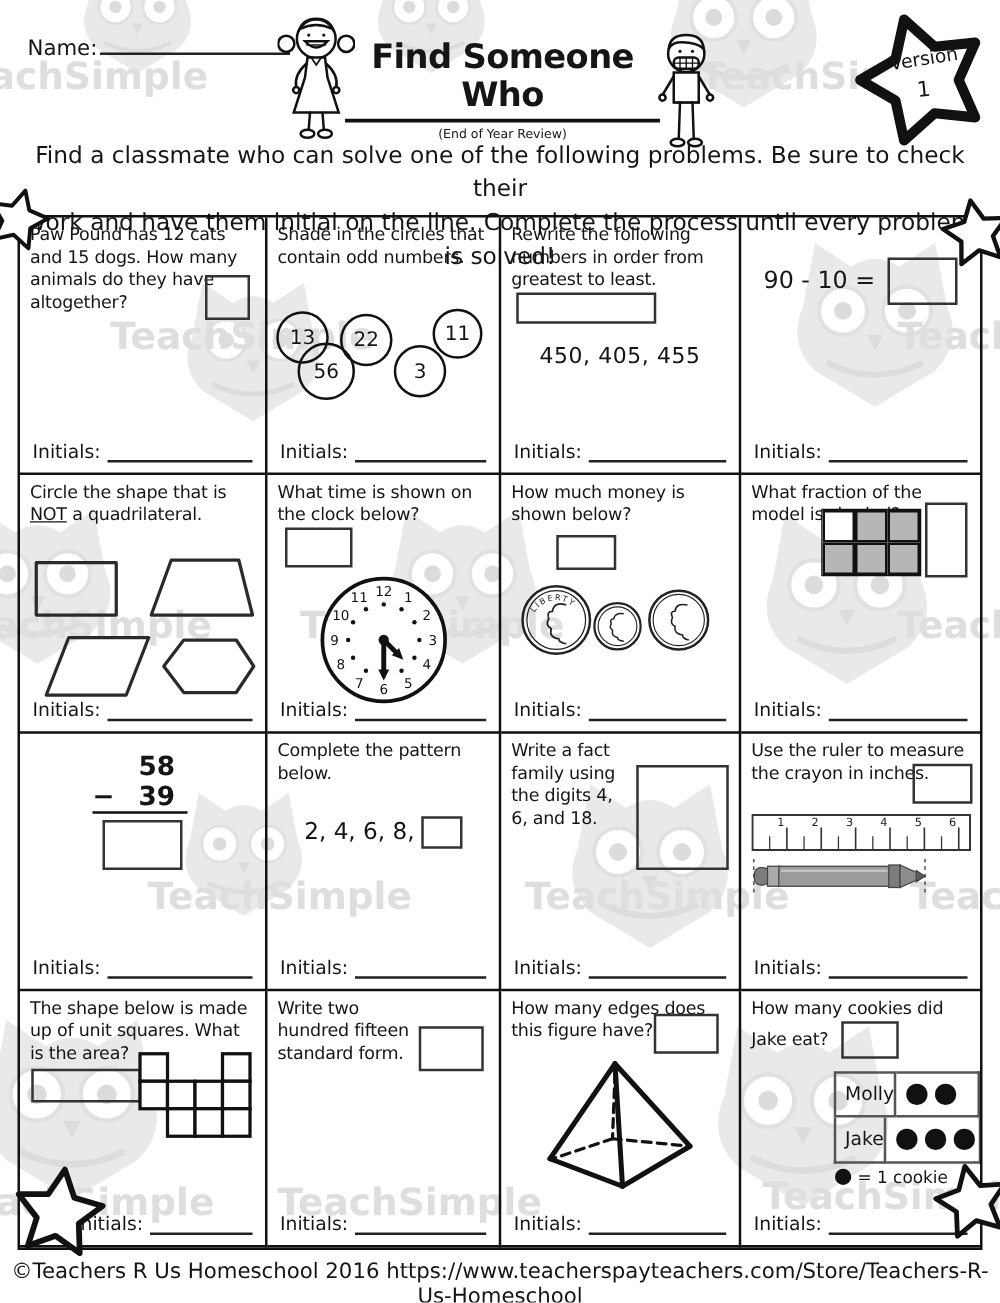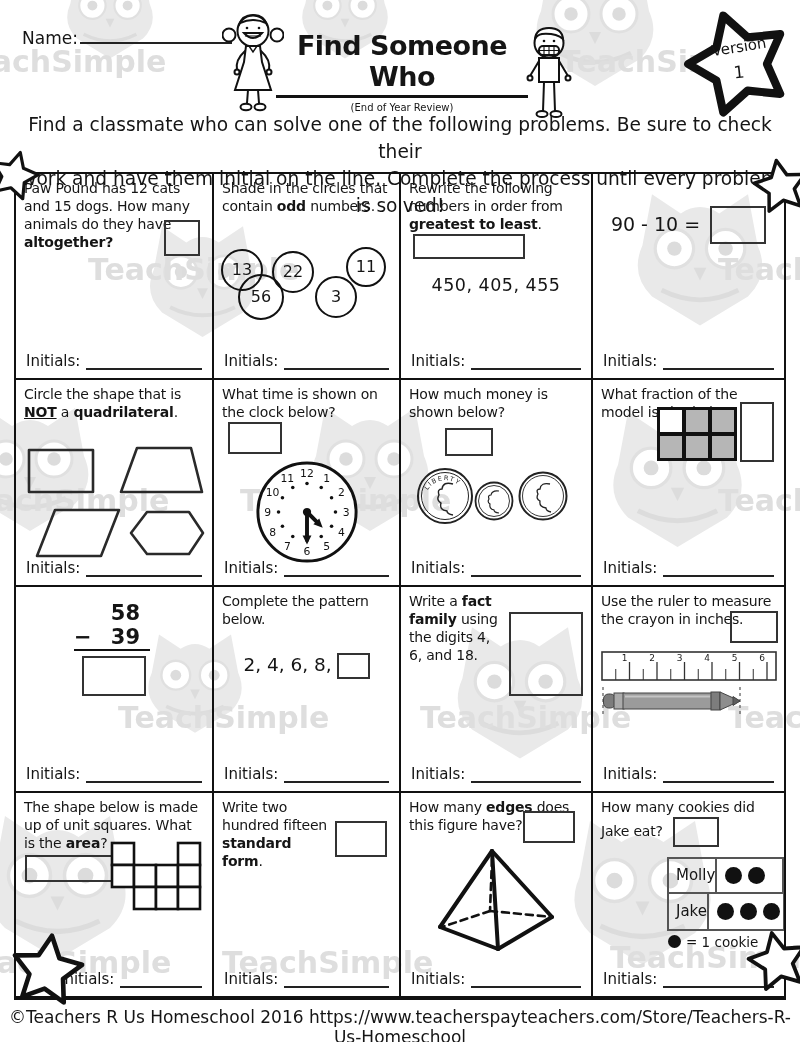--- a/index.html
+++ b/index.html
@@ -21,21 +21,21 @@
   .version-num{position:absolute;left:0;top:58px;width:122px;text-align:center;font-size:17px;transform:rotate(-6deg);}
   .instructions{position:absolute;left:14px;top:112px;width:772px;text-align:center;
                 font-size:18.6px;line-height:1.45;z-index:1;}
   
   .grid{position:absolute;left:14px;top:172px;width:772px;height:828px;display:grid;
         grid-template-columns:198px 187px 192px 191px;grid-template-rows:206px 207px 206px 205px;
         border:2.5px solid #111;box-sizing:border-box;z-index:1;}
   .cell{position:relative;border-right:2px solid #111;border-bottom:2px solid #111;box-sizing:border-box;overflow:hidden;}
   .cell.last-col{border-right:none;}
   .q{margin:0;padding:6px 8px 0 8px;font-size:14px;line-height:1.28;letter-spacing:-0.2px;}
-  .q b{font-weight:bold;}
+  .q b{font-weight:normal;}
   .u{text-decoration:underline;}
   .abox{display:inline-block;border:2px solid #333;background:transparent;box-sizing:border-box;vertical-align:middle;}
   .initials{position:absolute;left:10px;right:10px;bottom:8px;display:flex;align-items:flex-end;font-size:15px;}
   .ini-line{flex:1;border-bottom:2px solid #222;margin-left:6px;height:13px;}
   .initials.indent{left:44px;}
   
   .pets-box{position:absolute;right:12px;top:46px;width:36px;height:36px;}
   .circles-wrap{position:relative;height:130px;margin-top:2px;}
   .numcircle{position:absolute;border:2.5px solid #111;border-radius:50%;display:flex;
              align-items:center;justify-content:center;font-size:16px;background:transparent;}

